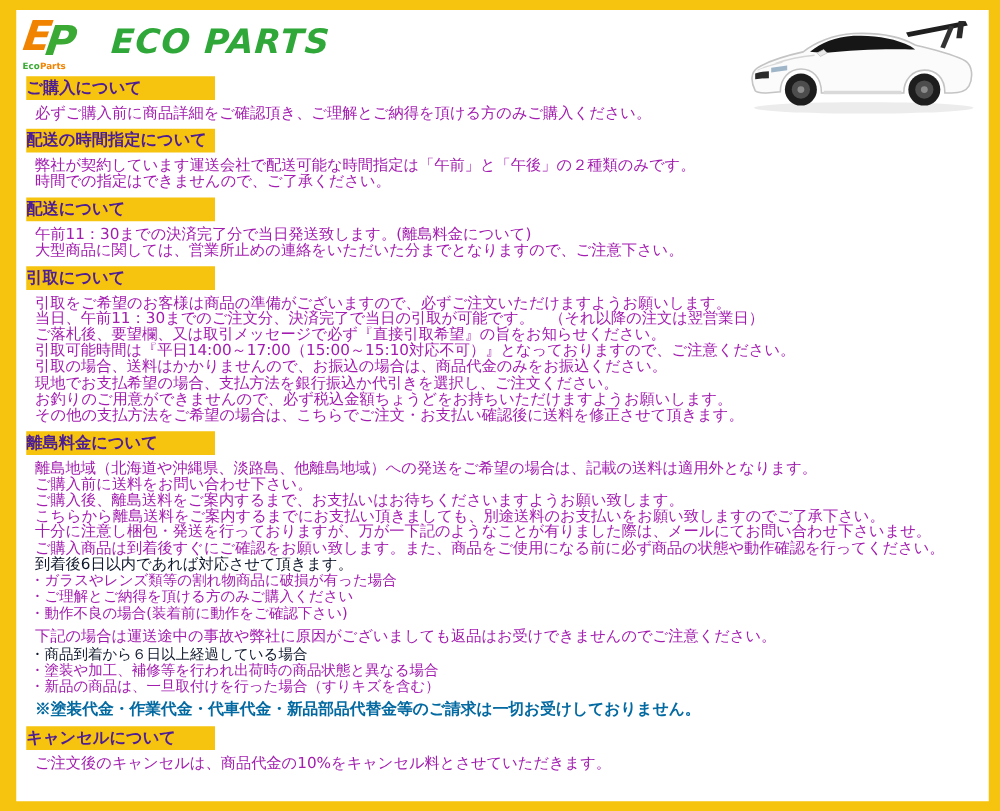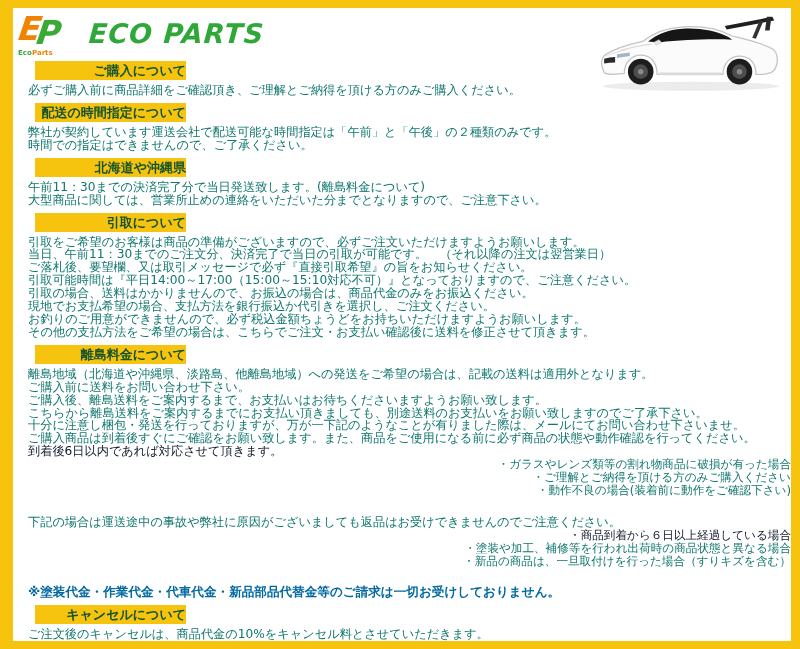--- a/index.html
+++ b/index.html
@@ -24,33 +24,33 @@
   .mono-eco{position:absolute;left:-1px;bottom:-3px;font-size:7px;font-weight:bold;color:#3aaa35;}
   .mono-parts{position:absolute;left:13px;bottom:-3px;font-size:7px;font-weight:bold;color:#f08300;}
   .wordmark{font-style:italic;font-weight:bold;font-size:27px;color:#2fa839;letter-spacing:1px;white-space:nowrap;transform:skewX(-4deg);}
 
   
   .car{position:absolute;top:-2px;right:4px;width:192px;height:92px;}
 
   
   .section-header{
     width:151px;height:19px;line-height:19px;
-    background:#f6c30e;color:#14532d;
-    font-weight:bold;font-size:13px;text-align:right;
-    margin:6px 0 4px 14px;
+    background:#f6c30e;color:#4c1d95;
+    font-weight:bold;font-size:13px;text-align:left;
+    margin:6px 0 4px 0;
     white-space:nowrap;overflow:hidden;
   }
   .line{
-    font-size:12.2px;line-height:12.9px;color:#0f766e;
+    font-size:12.2px;line-height:12.9px;color:#a21caf;
     padding-left:7px;white-space:nowrap;
   }
-  .line.bullet{padding-left:3px;font-size:11.6px;text-align:right;}
+  .line.bullet{padding-left:3px;font-size:11.6px;}
   .line.red{color:#0f172a;}
   .line.redbold{color:#0369a1;font-weight:bold;font-size:12.6px;}
-  .line.gap{margin-top:19px;}
+  .line.gap{margin-top:7px;font-family:Liberation Mono, monospace;}
 </style>
 </head>
 <body>
 
 <div class="page">
 
   <div class="logo-row">
     <div class="monogram">
       <span class="mono-e">E</span>
       <span class="mono-p">P</span>
@@ -93,21 +93,21 @@
       <section>
         <div class="section-header">ご購入について</div>
         <div class="line ">必ずご購入前に商品詳細をご確認頂き、ご理解とご納得を頂ける方のみご購入ください。</div>
       </section>
       <section>
         <div class="section-header">配送の時間指定について</div>
         <div class="line ">弊社が契約しています運送会社で配送可能な時間指定は「午前」と「午後」の２種類のみです。</div>
         <div class="line ">時間での指定はできませんので、ご了承ください。</div>
       </section>
       <section>
-        <div class="section-header">北海道や沖縄県</div>
+        <div class="section-header">配送について</div>
         <div class="line ">午前11：30までの決済完了分で当日発送致します。(離島料金について)</div>
         <div class="line ">大型商品に関しては、営業所止めの連絡をいただいた分までとなりますので、ご注意下さい。</div>
       </section>
       <section>
         <div class="section-header">引取について</div>
         <div class="line ">引取をご希望のお客様は商品の準備がございますので、必ずご注文いただけますようお願いします。</div>
         <div class="line ">当日、午前11：30までのご注文分、決済完了で当日の引取が可能です。　（それ以降の注文は翌営業日）</div>
         <div class="line ">ご落札後、要望欄、又は取引メッセージで必ず『直接引取希望』の旨をお知らせください。</div>
         <div class="line ">引取可能時間は『平日14:00～17:00（15:00～15:10対応不可）』となっておりますので、ご注意ください。</div>
         <div class="line ">引取の場合、送料はかかりませんので、お振込の場合は、商品代金のみをお振込ください。</div>

